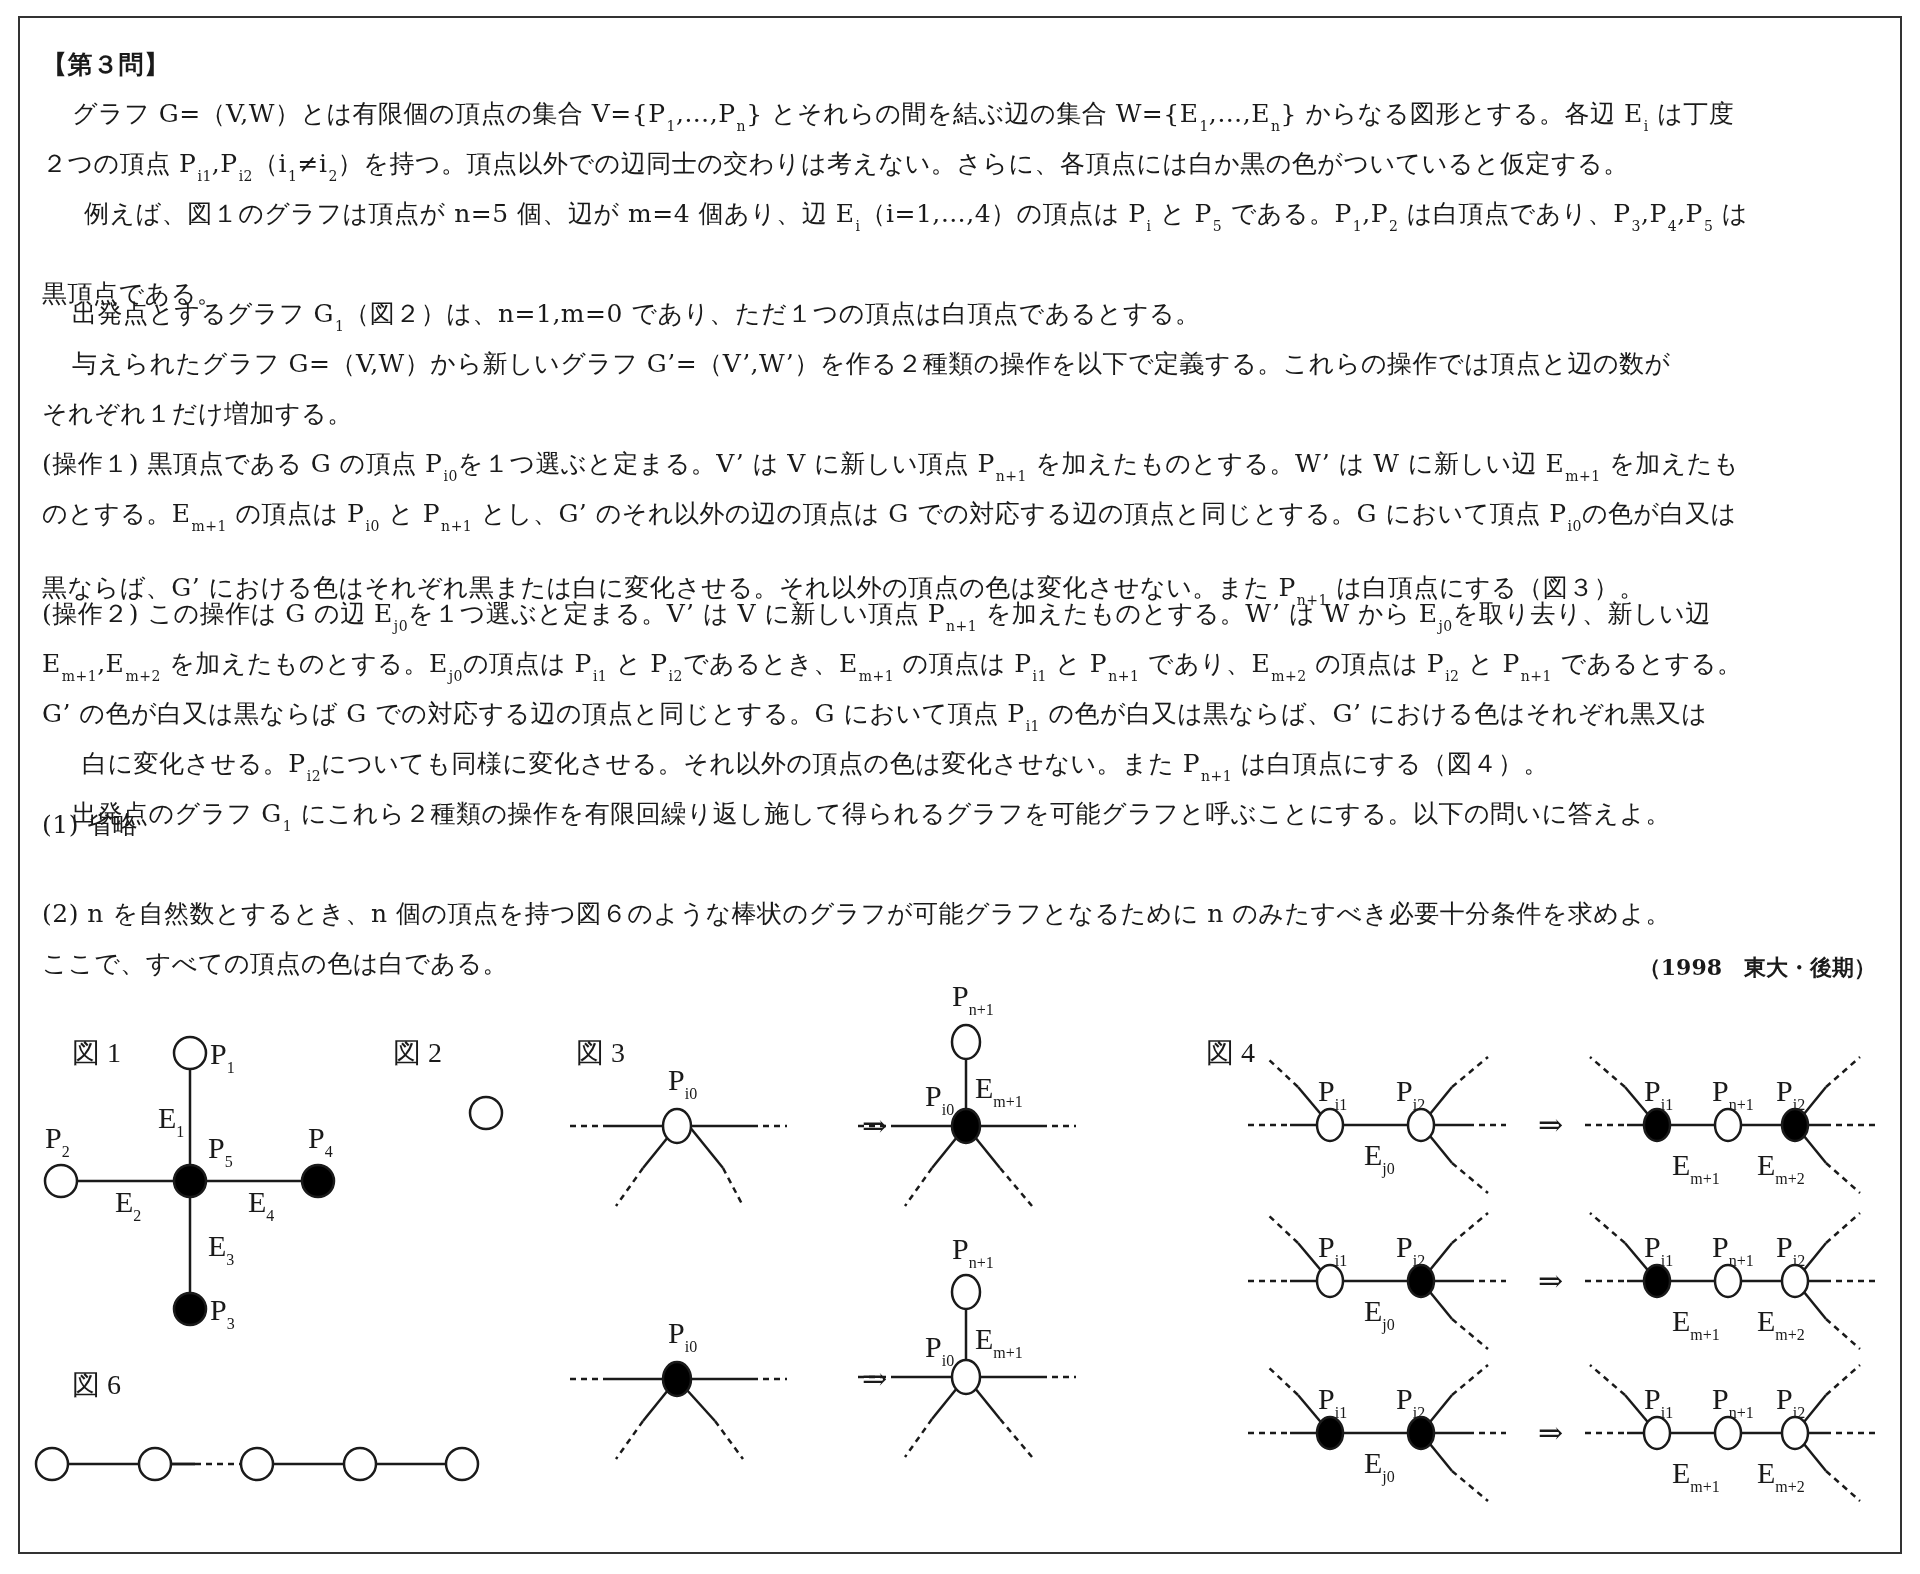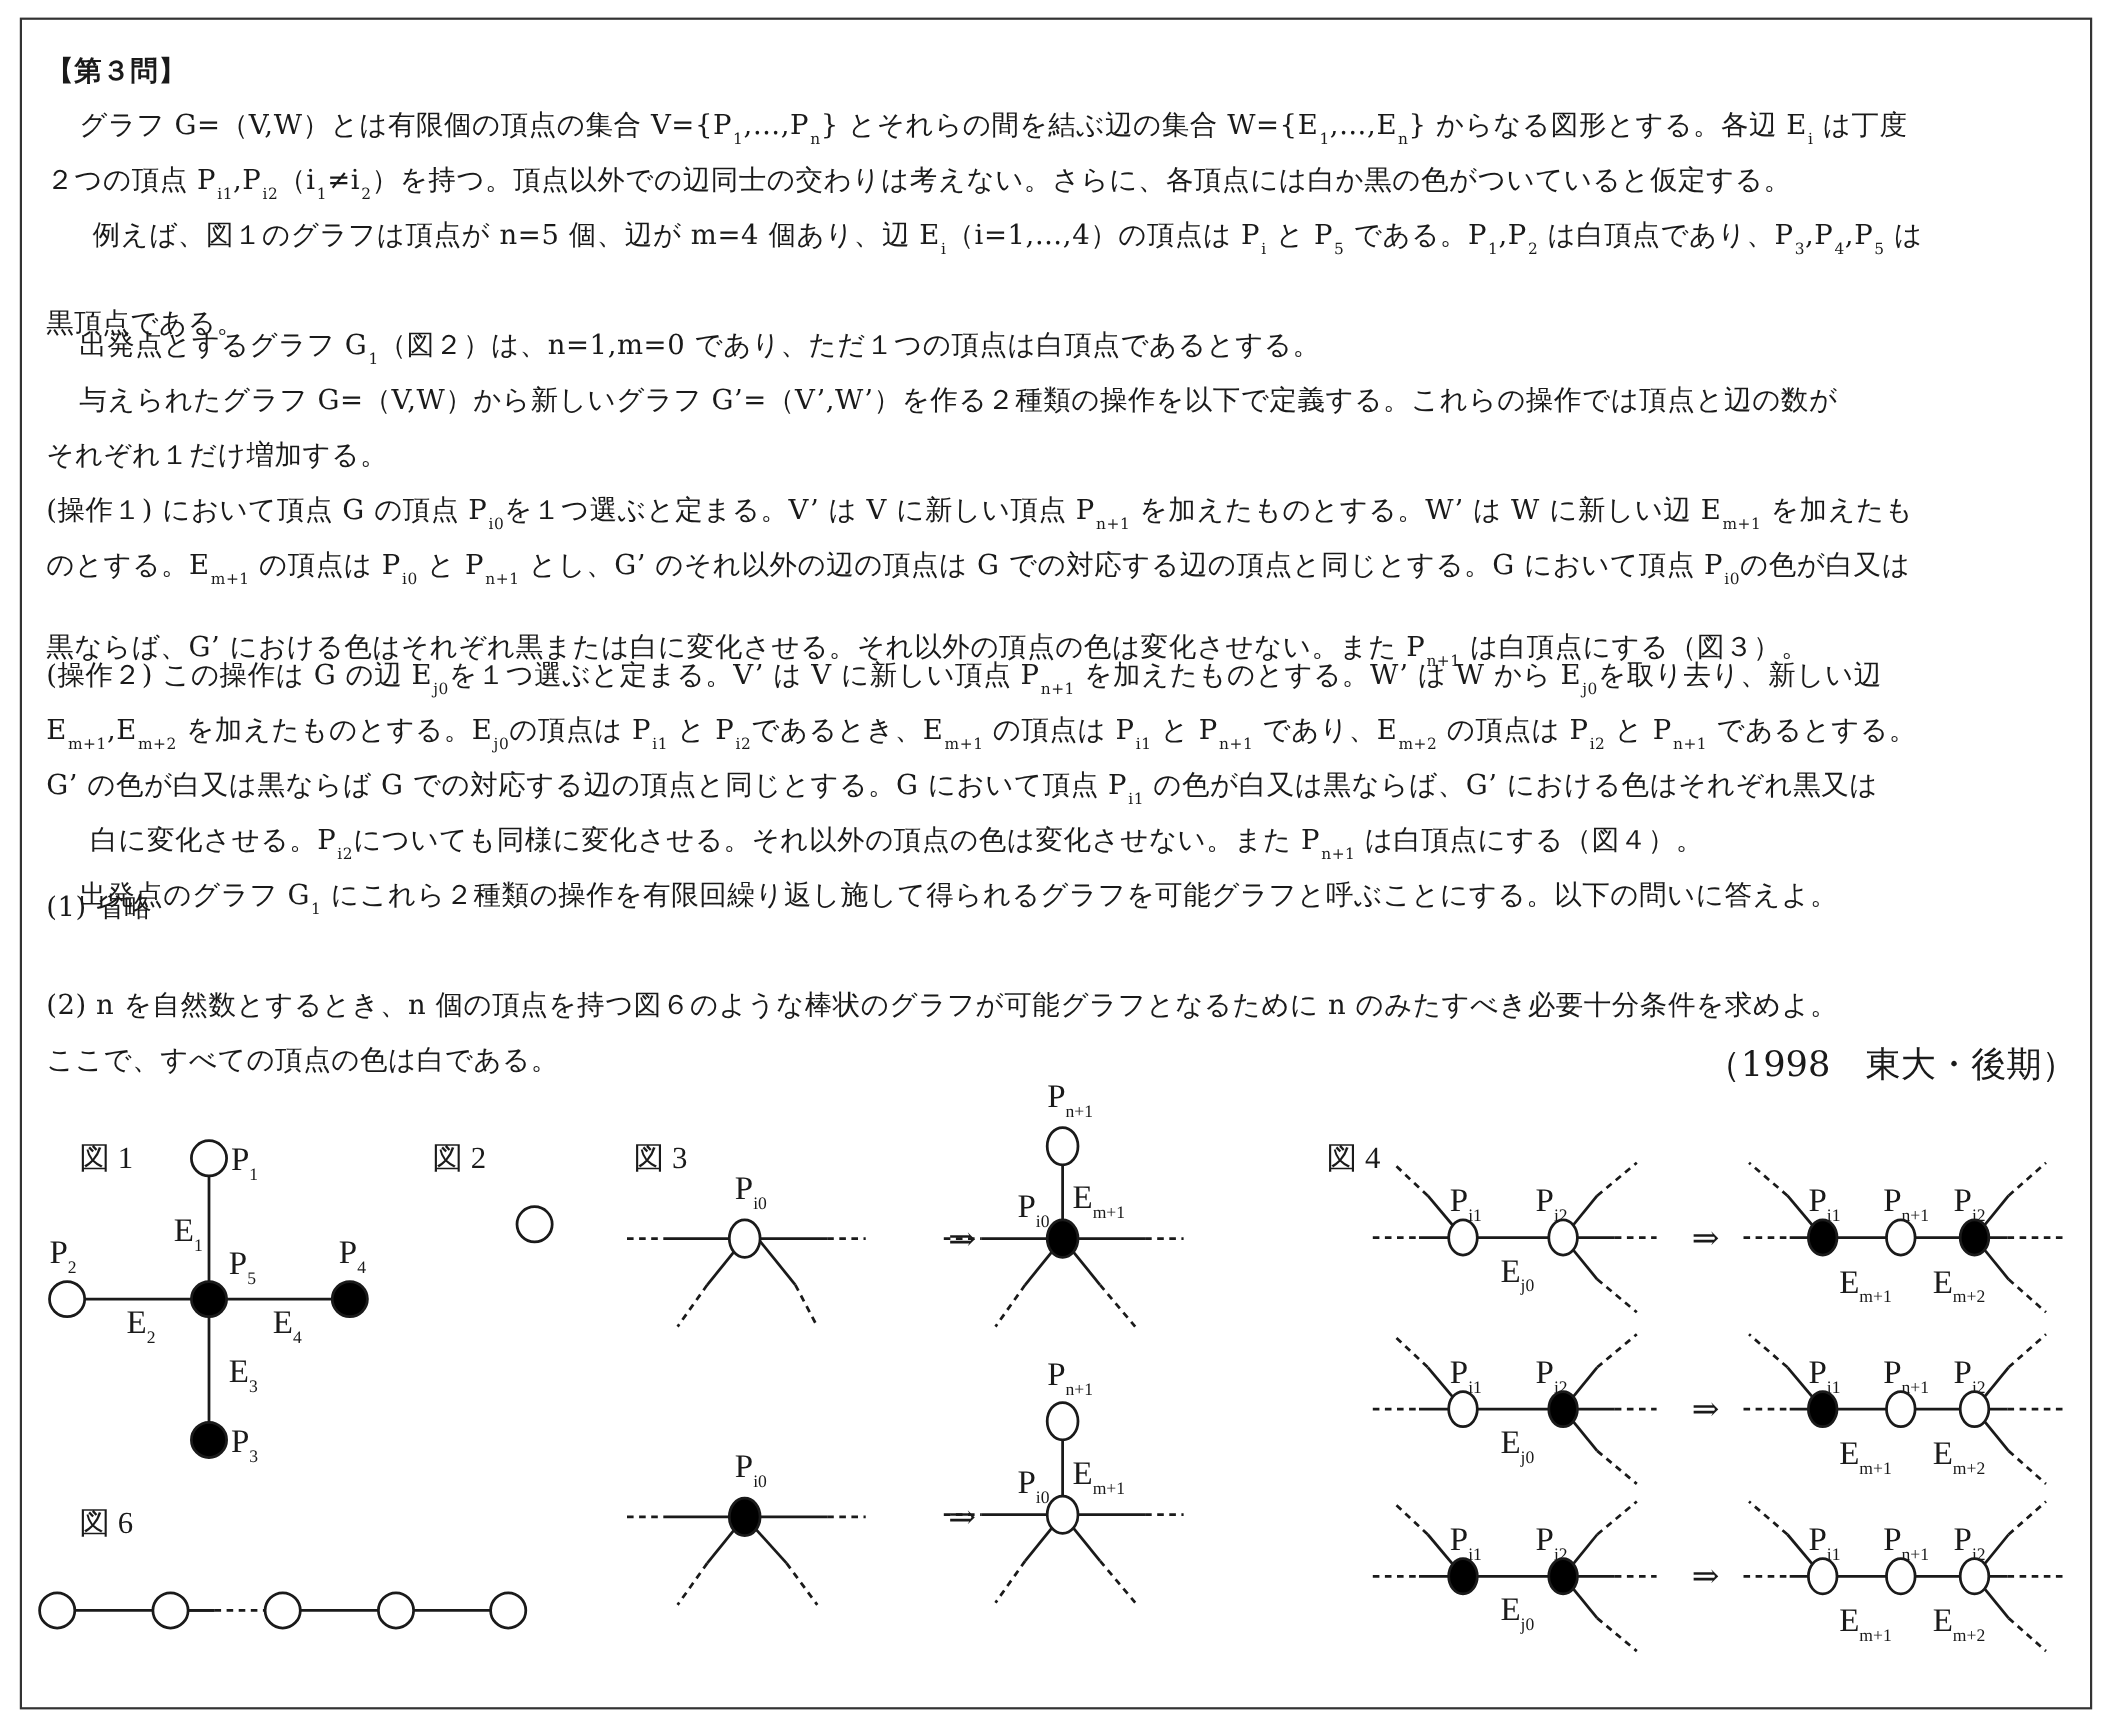--- a/index.html
+++ b/index.html
@@ -5,40 +5,40 @@
   html, body { margin:0; padding:0; background:#ffffff; }
   body { width:1920px; height:1574px; position:relative; overflow:hidden;
          font-family:"DejaVu Serif", "Liberation Serif", serif; color:#1a1a1a; }
   .frame { position:absolute; left:18px; top:16px; width:1884px; height:1538px;
            border:2px solid #333; box-sizing:border-box; }
   .line { position:absolute; left:42px; font-size:25px; line-height:30px; white-space:nowrap;
           letter-spacing:0.5px; transform-origin:left top; }
   .line sub { font-size:14px; vertical-align:-9px; line-height:0; margin-left:1px; }
   .line.indent { left:72px; }
   .title { font-weight:bold; }
-  .source { position:absolute; right:32px; font-size:32px; line-height:30px; white-space:nowrap; }
+  .source { position:absolute; right:44px; font-size:22px; line-height:30px; white-space:nowrap;font-weight:bold; }
   svg.fig { position:absolute; left:0; top:0; }
   svg text { font-family:"Liberation Serif", "DejaVu Serif", serif; fill:#1a1a1a; }
 </style>
 </head>
 <body>
 
 <div class="frame"></div>
 
 <div class="line title" style="top:50px;">【第３問】</div>
 
 <div id="text-lines">
     <div class="line indent" style="top: 99px;"><span>グラフ G=（V,W）とは有限個の頂点の集合 V={P</span><span></span><sub>1</sub><span>,…,P</span><sub>n</sub><span>} とそれらの間を結ぶ辺の集合 W={E</span><sub>1</sub><span>,…,E</span><sub>n</sub><span>} からなる図形とする。各辺 E</span><sub>i</sub><span> は丁度</span></div>
     <div class="line" style="top: 149px;"><span>２つの頂点 P</span><span></span><sub>i1</sub><span>,P</span><sub>i2</sub><span>（i</span><sub>1</sub><span>≠i</span><sub>2</sub><span>）を持つ。頂点以外での辺同士の交わりは考えない。さらに、各頂点には白か黒の色がついていると仮定する。</span></div>
     <div class="line indent" style="top: 199px; margin-left: 12px;"><span>例えば、図１のグラフは頂点が n=5 個、辺が m=4 個あり、辺 E</span><span></span><sub>i</sub><span>（i=1,…,4）の頂点は P</span><sub>i</sub><span> と P</span><sub>5</sub><span> である。P</span><sub>1</sub><span>,P</span><sub>2</sub><span> は白頂点であり、P</span><sub>3</sub><span>,P</span><sub>4</sub><span>,P</span><sub>5</sub><span> は</span></div>
     <div class="line" style="top: 249px; margin-top: 30px;"><span>黒頂点である。</span><span></span></div>
     <div class="line indent" style="top: 299px;"><span>出発点とするグラフ G</span><span></span><sub>1</sub><span>（図２）は、n=1,m=0 であり、ただ１つの頂点は白頂点であるとする。</span></div>
     <div class="line indent" style="top: 349px;"><span>与えられたグラフ G=（V,W）から新しいグラフ G’=（V’,W’）を作る２種類の操作を以下で定義する。これらの操作では頂点と辺の数が</span><span></span></div>
     <div class="line" style="top: 399px;"><span>それぞれ１だけ増加する。</span><span></span></div>
-    <div class="line" style="top: 449px;"><span>(操作１) において頂点 G の頂点 P</span><span></span><sub>i0</sub><span>を１つ選ぶと定まる。V’ は V に新しい頂点 P</span><sub>n+1</sub><span> を加えたものとする。W’ は W に新しい辺 E</span><sub>m+1</sub><span> を加えたも</span></div>
+    <div class="line" style="top: 449px;"><span>(操作１) 黒頂点である G の頂点 P</span><span></span><sub>i0</sub><span>を１つ選ぶと定まる。V’ は V に新しい頂点 P</span><sub>n+1</sub><span> を加えたものとする。W’ は W に新しい辺 E</span><sub>m+1</sub><span> を加えたも</span></div>
     <div class="line" style="top: 499px;"><span>のとする。E</span><span></span><sub>m+1</sub><span> の頂点は P</span><sub>i0</sub><span> と P</span><sub>n+1</sub><span> とし、G’ のそれ以外の辺の頂点は G での対応する辺の頂点と同じとする。G において頂点 P</span><sub>i0</sub><span>の色が白又は</span></div>
     <div class="line" style="top: 549px; margin-top: 24px;"><span>黒ならば、G’ における色はそれぞれ黒または白に変化させる。それ以外の頂点の色は変化させない。また P</span><span></span><sub>n+1</sub><span> は白頂点にする（図３）。</span></div>
     <div class="line" style="top: 599px;"><span>(操作２) この操作は G の辺 E</span><span></span><sub>j0</sub><span>を１つ選ぶと定まる。V’ は V に新しい頂点 P</span><sub>n+1</sub><span> を加えたものとする。W’ は W から E</span><sub>j0</sub><span>を取り去り、新しい辺</span></div>
     <div class="line" style="top: 649px;"><span>E</span><span></span><sub>m+1</sub><span>,E</span><sub>m+2</sub><span> を加えたものとする。E</span><sub>j0</sub><span>の頂点は P</span><sub>i1</sub><span> と P</span><sub>i2</sub><span>であるとき、E</span><sub>m+1</sub><span> の頂点は P</span><sub>i1</sub><span> と P</span><sub>n+1</sub><span> であり、E</span><sub>m+2</sub><span> の頂点は P</span><sub>i2</sub><span> と P</span><sub>n+1</sub><span> であるとする。</span></div>
     <div class="line" style="top: 699px;"><span>G’ の色が白又は黒ならば G での対応する辺の頂点と同じとする。G において頂点 P</span><span></span><sub>i1</sub><span> の色が白又は黒ならば、G’ における色はそれぞれ黒又は</span></div>
     <div class="line" style="top: 749px; margin-left: 40px;"><span>白に変化させる。P</span><span></span><sub>i2</sub><span>についても同様に変化させる。それ以外の頂点の色は変化させない。また P</span><sub>n+1</sub><span> は白頂点にする（図４）。</span></div>
     <div class="line indent" style="top: 799px;"><span>出発点のグラフ G</span><span></span><sub>1</sub><span> にこれら２種類の操作を有限回繰り返し施して得られるグラフを可能グラフと呼ぶことにする。以下の問いに答えよ。</span></div>
     <div class="line" style="top: 810px; text-align: center;"><span>(1) 省略</span><span></span></div>
     <div class="line" style="top: 899px;"><span>(2) n を自然数とするとき、n 個の頂点を持つ図６のような棒状のグラフが可能グラフとなるために n のみたすべき必要十分条件を求めよ。</span><span></span></div>
     <div class="line" style="top: 949px;"><span>ここで、すべての頂点の色は白である。</span><span></span></div>

